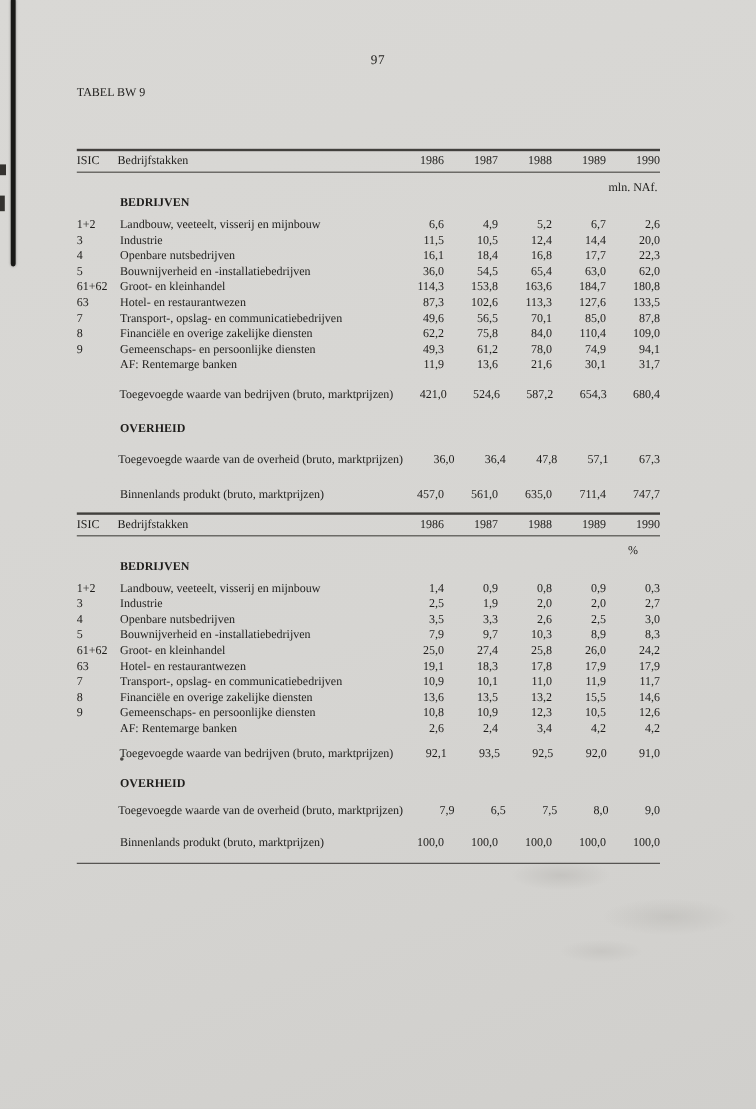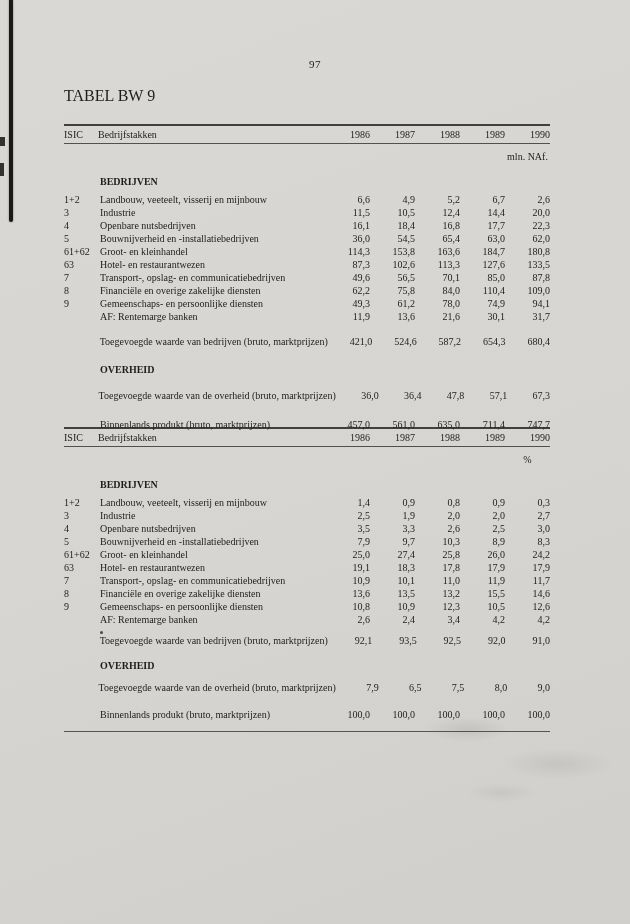--- a/index.html
+++ b/index.html
@@ -1,34 +1,34 @@
 <!DOCTYPE html>
 <html><head>
 <meta charset="utf-8">
 <style>
   *{box-sizing:border-box}
   html,body{margin:0;padding:0}
   body{width:630px;height:924px;background:#c9c8c5}
   .page{position:relative;width:630px;height:924px;overflow:hidden;
         background:linear-gradient(160deg,#d9d8d5 0%,#d6d5d2 55%,#d0cfcc 100%);
         font-family:"Liberation Serif","DejaVu Serif",serif;color:#1e1d1b}
-  .pageno{position:absolute;top:58px;left:0;width:100%;text-align:center;font-size:11px;letter-spacing:.5px}
-  .titles{position:absolute;left:64px;top:90px;font-size:16px;line-height:12.5px}
+  .pageno{position:absolute;top:44px;left:0;width:100%;text-align:center;font-size:11px;letter-spacing:.5px}
+  .titles{position:absolute;left:64px;top:72px;font-size:10px;line-height:12.5px}
   .t{position:absolute;left:64px;width:486px;font-size:10px;line-height:13px}
   .thead{display:flex;align-items:center;border-top:2px solid rgba(40,38,35,.85);
          border-bottom:1px solid rgba(50,48,45,.8);padding:2px 0}
   .h-isic{width:34px}
   .h-lbl{flex:1}
   .c-val{width:45px;text-align:right;white-space:nowrap}
   .row{display:flex}
   .c-isic{width:30px;text-align:left}
   .c-lbl{flex:1;padding-left:6px;white-space:nowrap}
   .unit-row{margin-top:6px}
   .unit{text-align:center}
-  .sec{font-weight:bold;margin-top:12px;padding-left:36px}
+  .sec{font-weight:bold;margin-top:0;padding-left:36px}
   .rows{margin-top:5px}
   .total{margin-top:12px}
   .sec-o{margin-top:15px}
   .total-o{margin-top:13px}
   .grand{margin-top:16px}
   .t2 .total{margin-top:8px}
   .t2 .sec-o{margin-top:12px}
   .t2 .total-o{margin-top:9px}
   .t2 .grand{margin-top:14px}
   .brule{border-top:1px solid rgba(55,53,50,.8);margin-top:10px}

